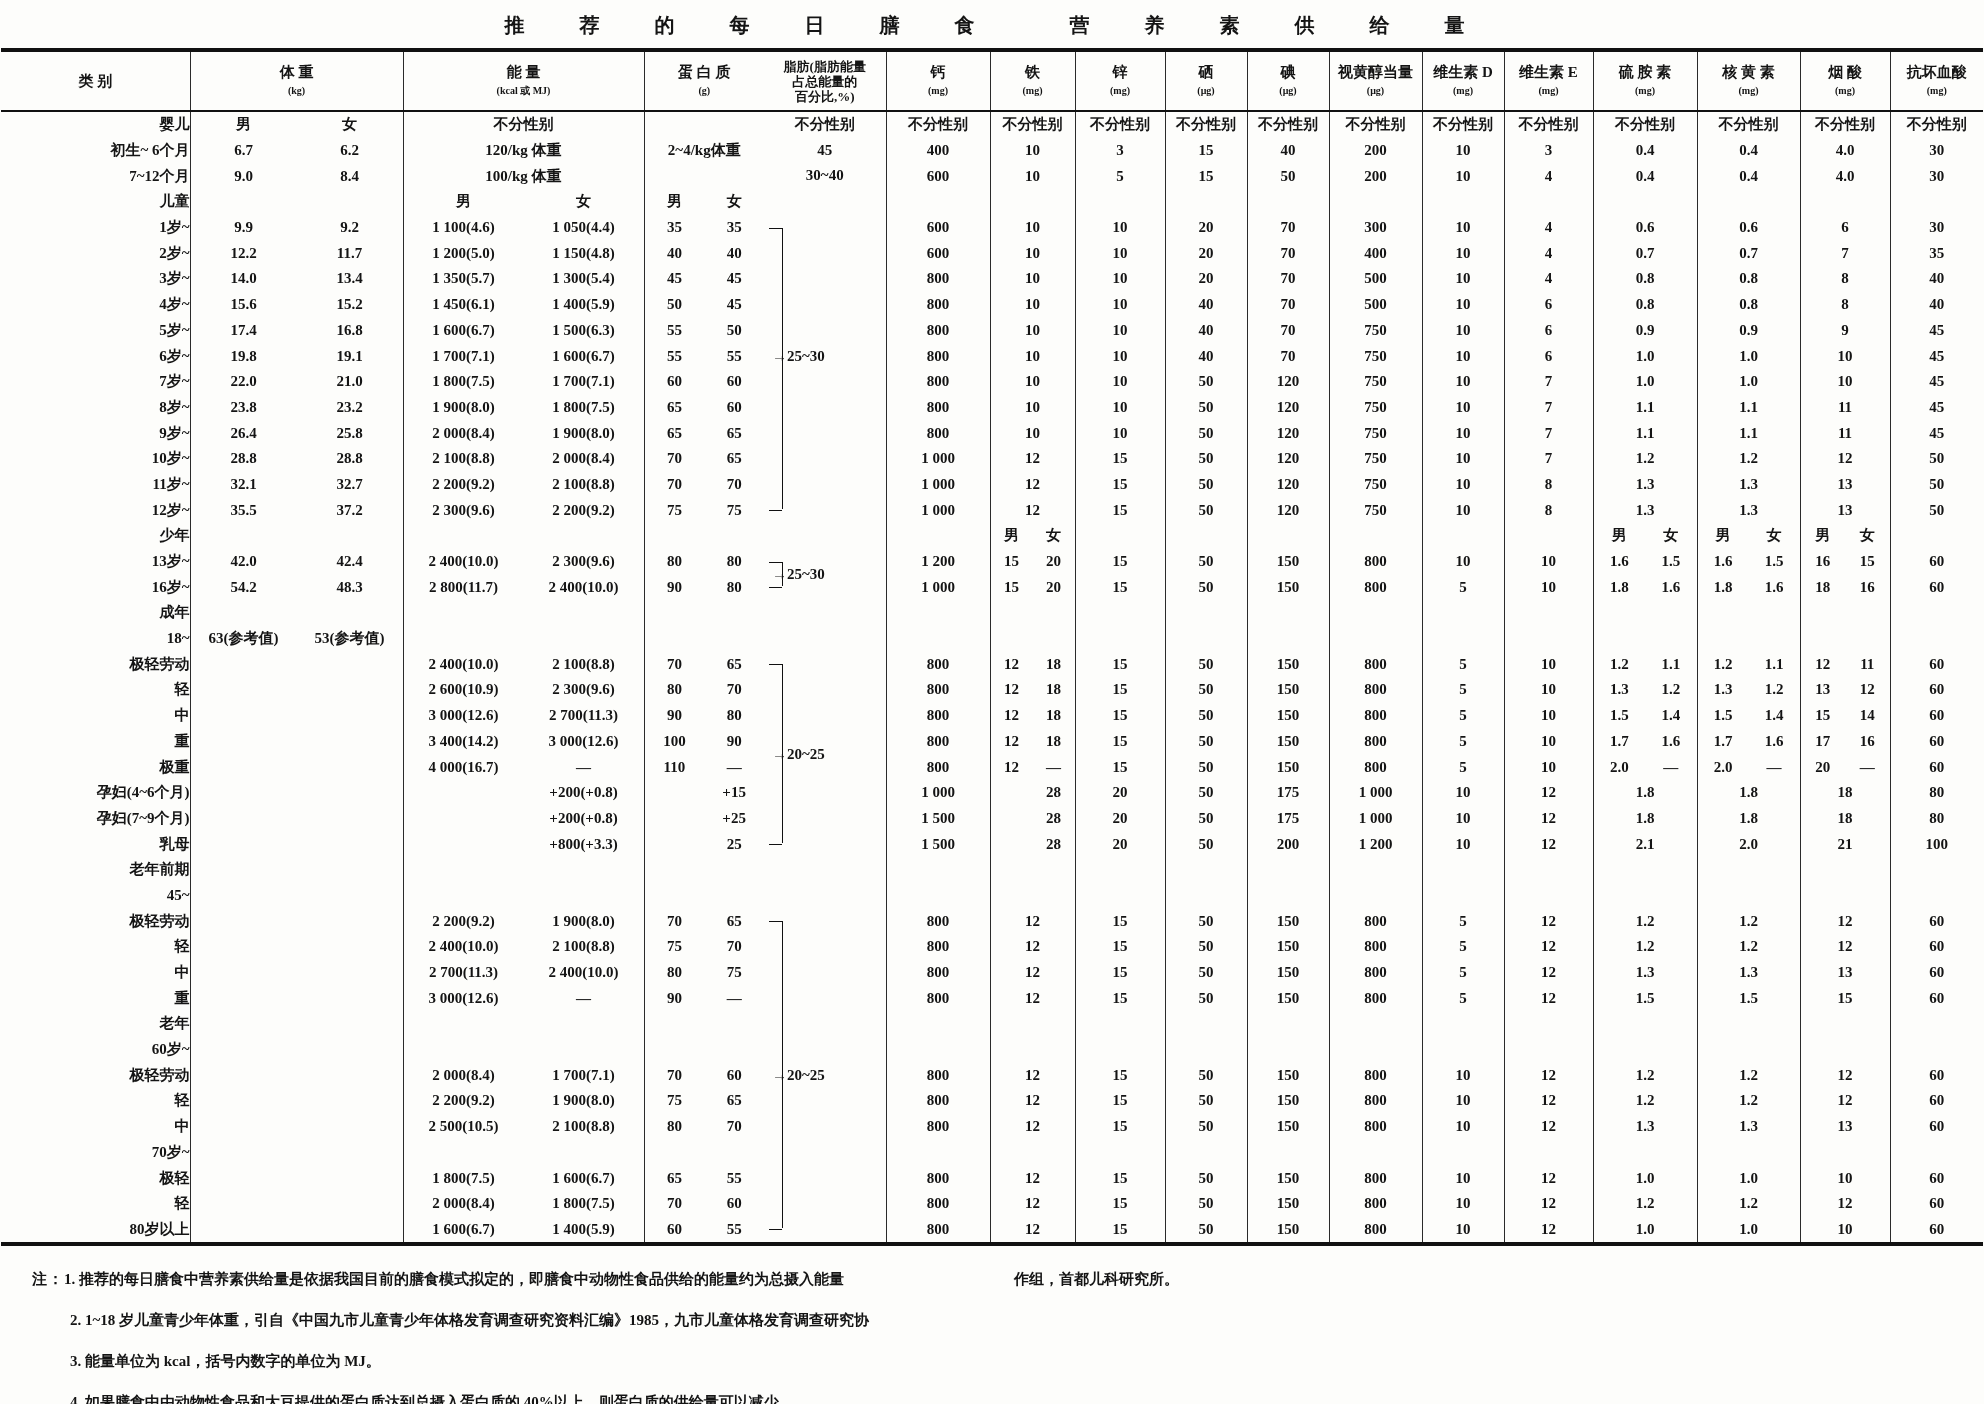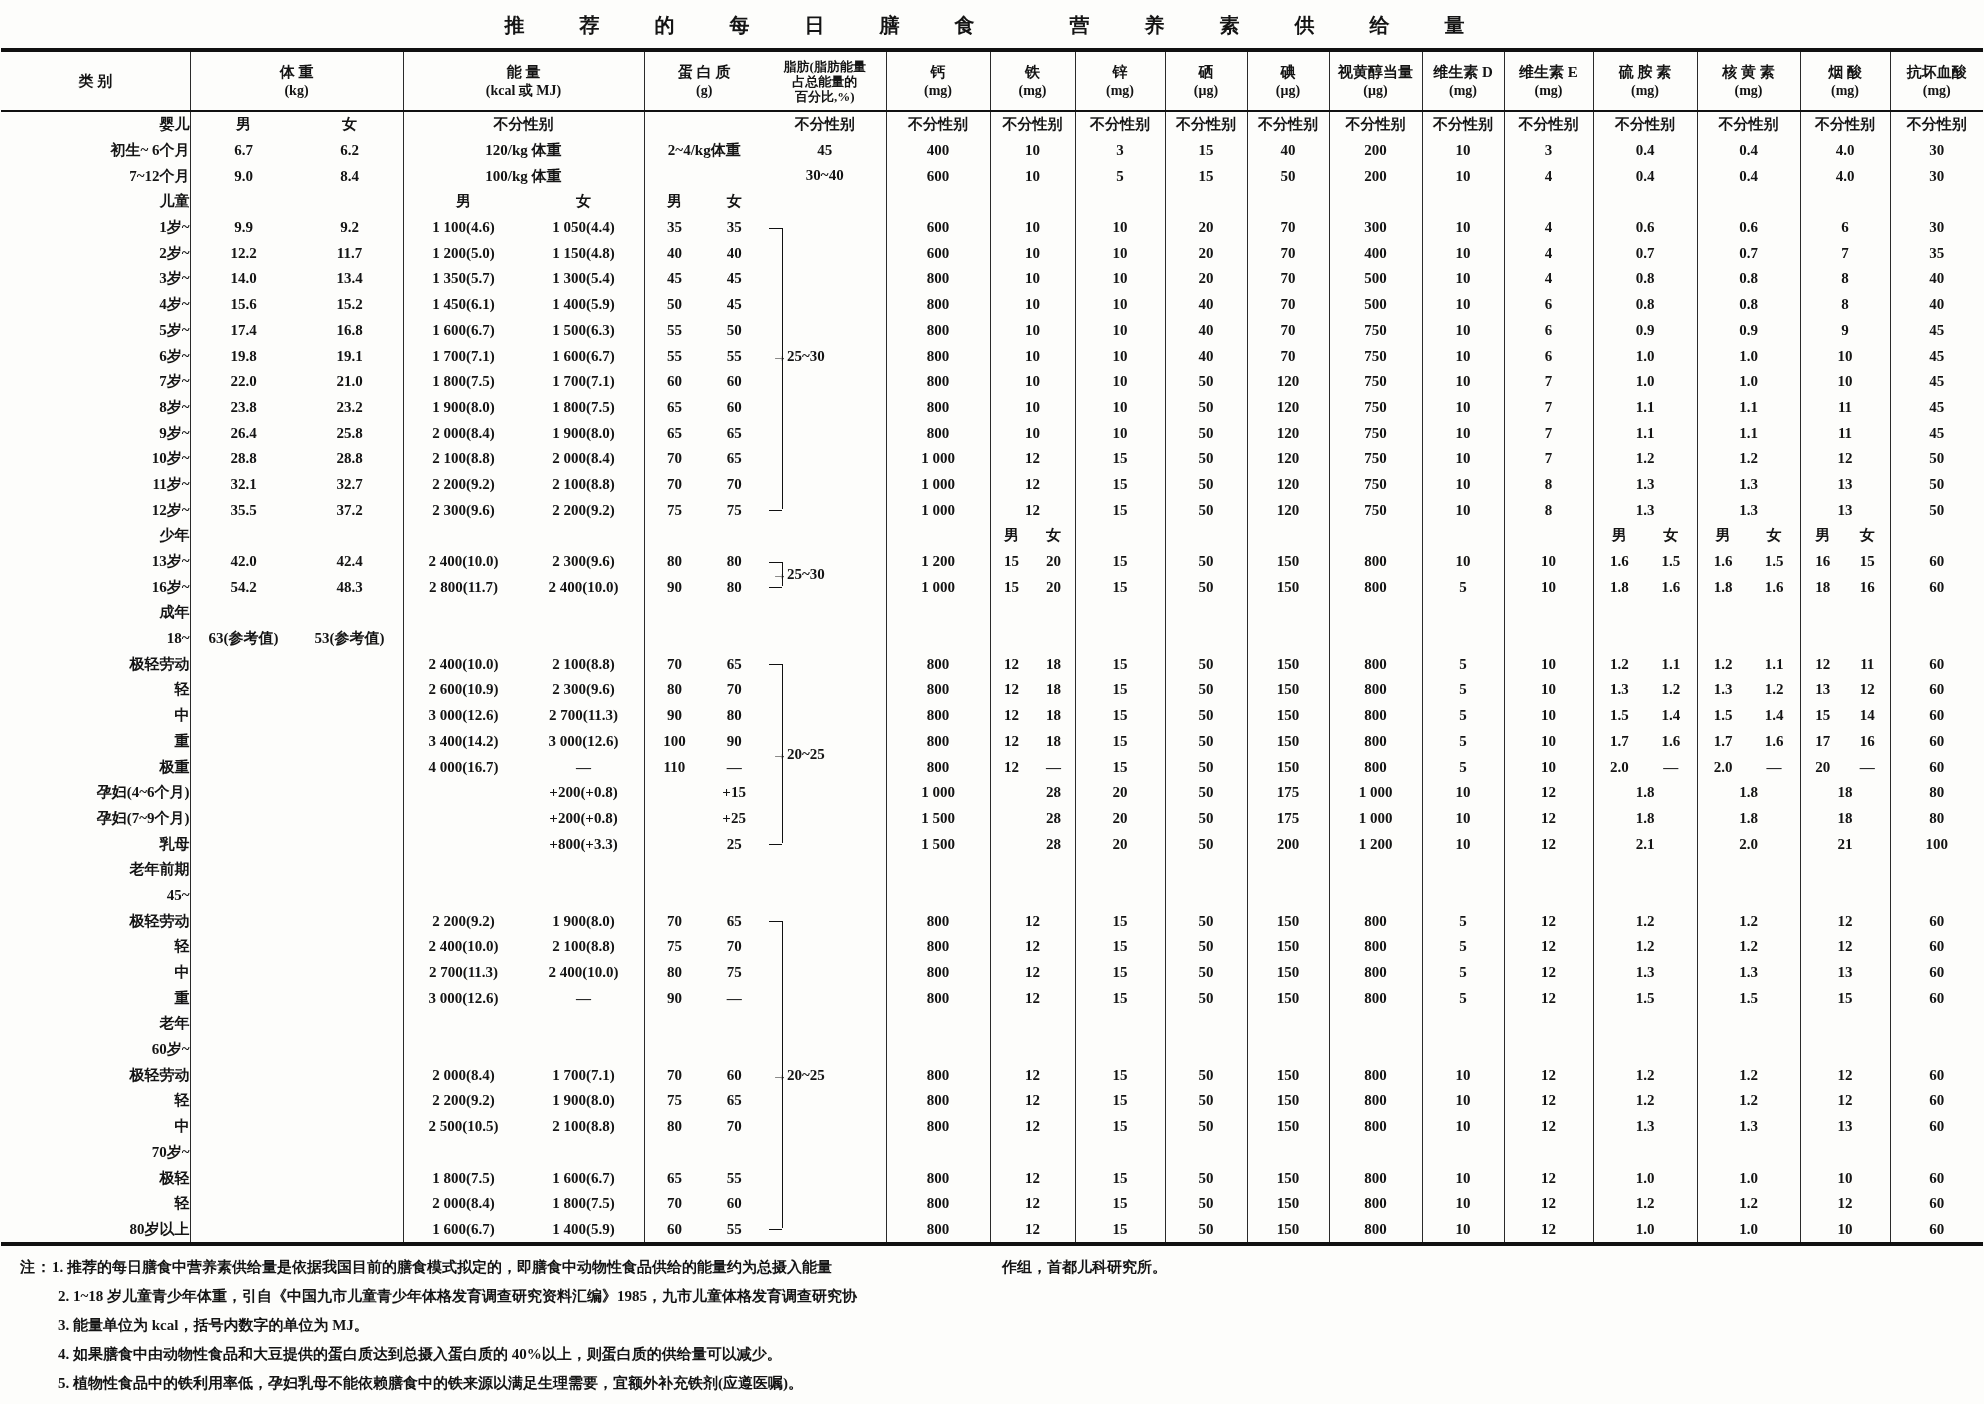--- a/index.html
+++ b/index.html
@@ -4,21 +4,21 @@
 <style>
   html,body{margin:0;padding:0;background:#fdfdfb;}
   .page{position:relative;width:1984px;height:1404px;background:#fdfdfb;overflow:hidden;
         font-family:"Liberation Serif","DejaVu Serif",serif;color:#141414;font-weight:bold;}
   .title{text-align:center;font-size:20px;letter-spacing:15px;padding-top:12px;white-space:pre;}
   table{border-collapse:collapse;table-layout:fixed;width:1982px;margin:9px auto 0 auto;
         border-top:4px solid #111;border-bottom:4px solid #111;}
   thead th{border-bottom:2px solid #111;vertical-align:middle;font-weight:bold;
            font-size:15px;height:58px;padding:0;text-align:center;}
   .thl{line-height:19px;}
-  .thu{line-height:17px;font-size:14px;}
+  .thu{line-height:17px;font-size:10px;}
   .th-fat .thl{font-size:13px;line-height:15px;}
   td{height:25.7px;padding:0;font-size:15px;text-align:center;vertical-align:middle;
      white-space:nowrap;overflow:visible;}
   .bR{border-right:1.3px solid #2a2a2a;}
   .lab{text-align:right;font-size:15px;}
   .ind0{padding-left:24px;}
   .ind1{padding-left:60px;}
   .ind2{}
   .pair{display:flex;width:100%;}
   .pair span{flex:1;text-align:center;}
@@ -33,21 +33,21 @@
   .tick{display:none;}
   .m-start .tick,.m-end .tick,.m-startarrowb .tick{
     display:block;position:absolute;left:5px;width:13px;top:50%;border-top:1.7px solid #111;}
   .fatlab{position:absolute;left:8px;top:50%;transform:translateY(-50%);
           white-space:nowrap;font-size:15px;z-index:2;}
   .m-arrowb .fatlab,.m-startarrowb .fatlab{top:100%;}
   
   .notes{display:flex;margin-top:7px;font-size:15px;}
   .notes-left{width:1002px;padding-left:20px;box-sizing:border-box;}
   .notes-right{flex:1;}
-  .notes p{margin:0;line-height:29px;white-space:nowrap;}
+  .notes p{margin:12px;line-height:29px;white-space:nowrap;}
   .notes-left p{padding-left:38px;}
   .notes-left p:first-child{padding-left:0;}
   .np{letter-spacing:1px;}
 </style>
 </head>
 <body>
 
 <div class="page">
   <div class="title">推  荐  的  每  日  膳  食    营  养  素  供  给  量</div>
 

